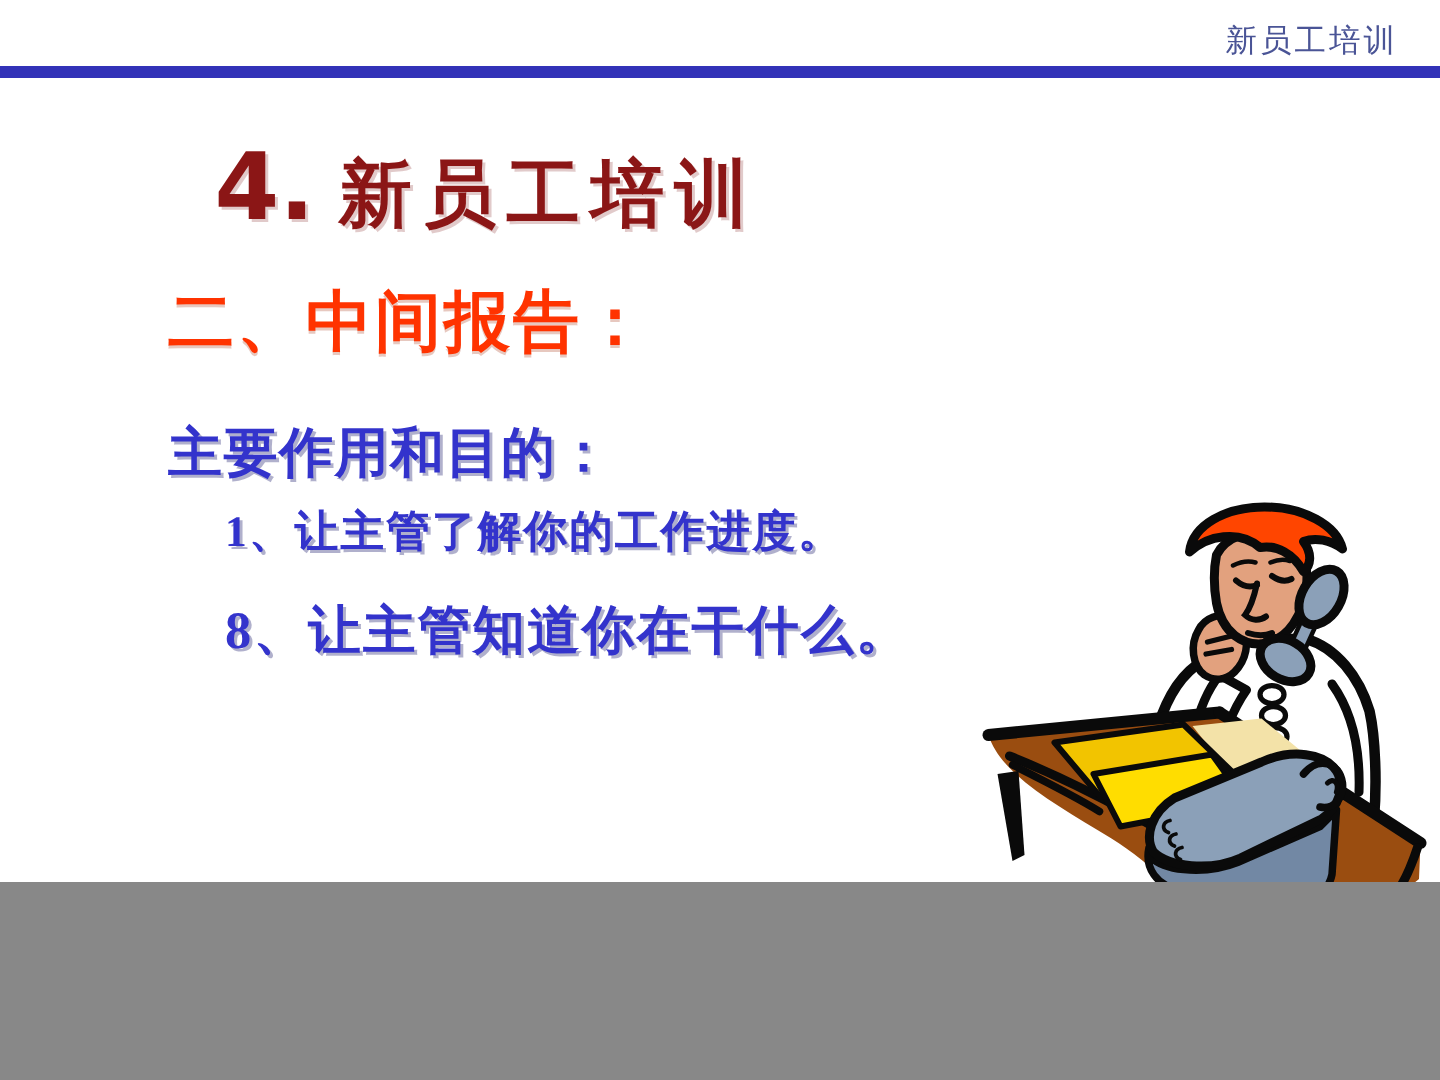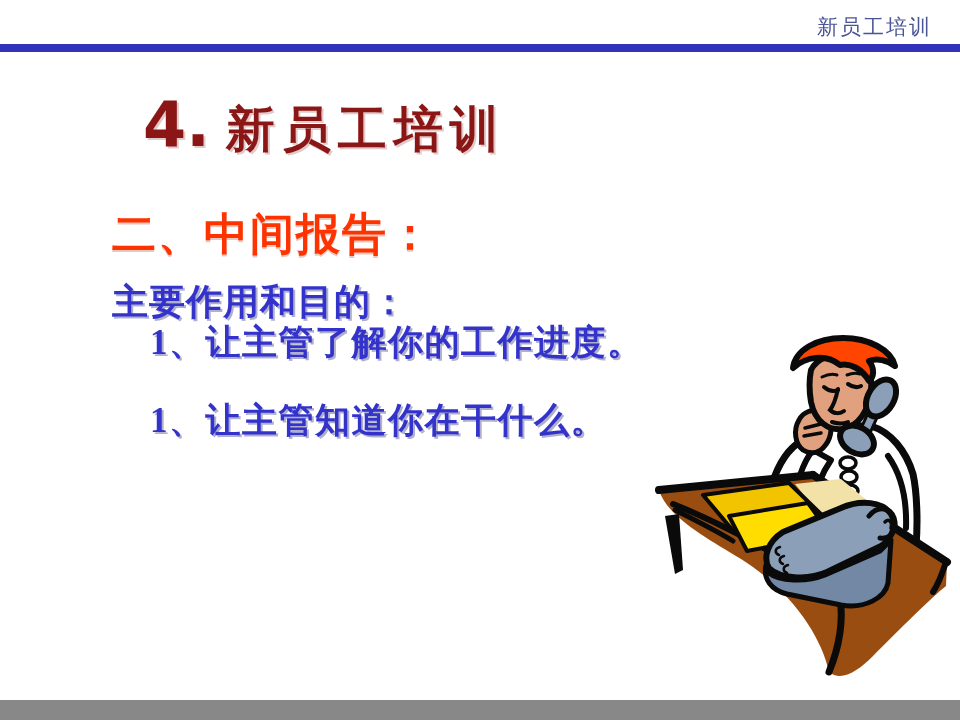--- a/index.html
+++ b/index.html
@@ -1,17 +1,17 @@
 <!DOCTYPE html>
 <html style="--rule-blue: #3232B8; --header-text: #4A5496; --title-maroon: #8B1616; --heading-red: #FF3300; --body-blue: #3333CC; --desk-brown: #9A4D10; --paper-gold: #F2C400; --paper-yellow: #FFDD00; --paper-pale: #F3E2A8; --phone-slate: #8BA0B8; --phone-slate-dark: #7288A4; --hair-orange: #FF4500; --skin: #E2A17E; --outline-black: #0A0A0A; --shirt-white: #FFFFFF;"><head>
 <meta charset="utf-8">
 <style>
   html,body{margin:0;padding:0;background:#888;}
   #slide{
-    position:relative;width:960px;height:700px;background:#ffffff;
+    position:relative;width:960px;height:588px;background:#ffffff;
     overflow:hidden;font-family:"Liberation Serif","DejaVu Serif",serif;
   }
   #header-label{
     position:absolute;top:13px;right:28px;
     font-size:21px;letter-spacing:2px;color:var(--header-text,#4A5496);
     font-family:"Liberation Serif","DejaVu Serif",serif;
   }
   #top-rule{
     position:absolute;top:44px;left:0;width:100%;height:8px;
     background:var(--rule-blue,#3232B8);
@@ -23,30 +23,29 @@
     text-shadow:2px 2px 0 rgba(120,15,15,0.22);
   }
   #title-number{font-size:62px;font-weight:900;line-height:1;}
   #title-text{font-size:49px;font-weight:900;line-height:1;letter-spacing:7px;}
   #section-heading{
     position:absolute;top:190px;left:112px;
     font-family:"DejaVu Sans","Liberation Sans",sans-serif;
     font-size:44px;font-weight:700;letter-spacing:2px;line-height:1.15;
     color:var(--heading-red,#FF3300);
     text-shadow:0 2px 0 rgba(160,35,0,0.25);
-    margin-top:19px;
   }
   .blue-serif{
     color:var(--body-blue,#3333CC);
     font-family:"Liberation Serif","DejaVu Serif",serif;
     font-weight:700;
     text-shadow:2px 2px 0 rgba(30,30,110,0.35);
   }
   #subheading{position:absolute;top:283px;left:112px;font-size:36px;letter-spacing:1px;line-height:1.1;}
-  #bullet-1{position:absolute;top:324px;left:150px;font-size:35px;letter-spacing:1.5px;line-height:1.1;}
+  #bullet-1{position:absolute;top:340px;left:150px;font-size:29px;letter-spacing:1.5px;line-height:1.1;}
   #bullet-2{position:absolute;top:402px;left:150px;font-size:35px;letter-spacing:1.5px;line-height:1.1;}
   #clipart{position:absolute;left:645px;top:332px;width:310px;height:375px;}
 </style>
 </head>
 <body>
 
 <div id="slide">
 
   <div id="header-label">新员工培训</div>
 
@@ -55,21 +54,21 @@
   <div id="title-line">
     <span id="title-number">4.</span>
     <span id="title-text">新员工培训</span>
   </div>
 
   <div id="section-heading">二、中间报告：</div>
 
   <div id="subheading" class="blue-serif">主要作用和目的：</div>
 
   <div id="bullet-1" class="blue-serif">1、让主管了解你的工作进度。</div>
-  <div id="bullet-2" class="blue-serif">1、让主管知道你在干什么。</div>
+  <div id="bullet-2" class="blue-serif">8、让主管知道你在干什么。</div>
 
   <svg id="clipart" viewBox="0 0 310 375" xmlns="http://www.w3.org/2000/svg">
 
     <g>
 
       <path d="M120,214 C118,160 134,118 162,106 L172,100
                C178,96 184,94 190,94 L226,94
                C246,100 261,119 268,142 C272,160 273,190 271,214 Z" style="fill:var(--shirt-white)" stroke="#0A0A0A" stroke-width="7" stroke-linejoin="round"></path>
       <path d="M150,212 C148,168 154,134 170,116" fill="none" stroke="#0A0A0A" stroke-width="6" stroke-linecap="round"></path>
       <path d="M243,124 C256,142 262,166 261,196" fill="none" stroke="#0A0A0A" stroke-width="6" stroke-linecap="round"></path>

